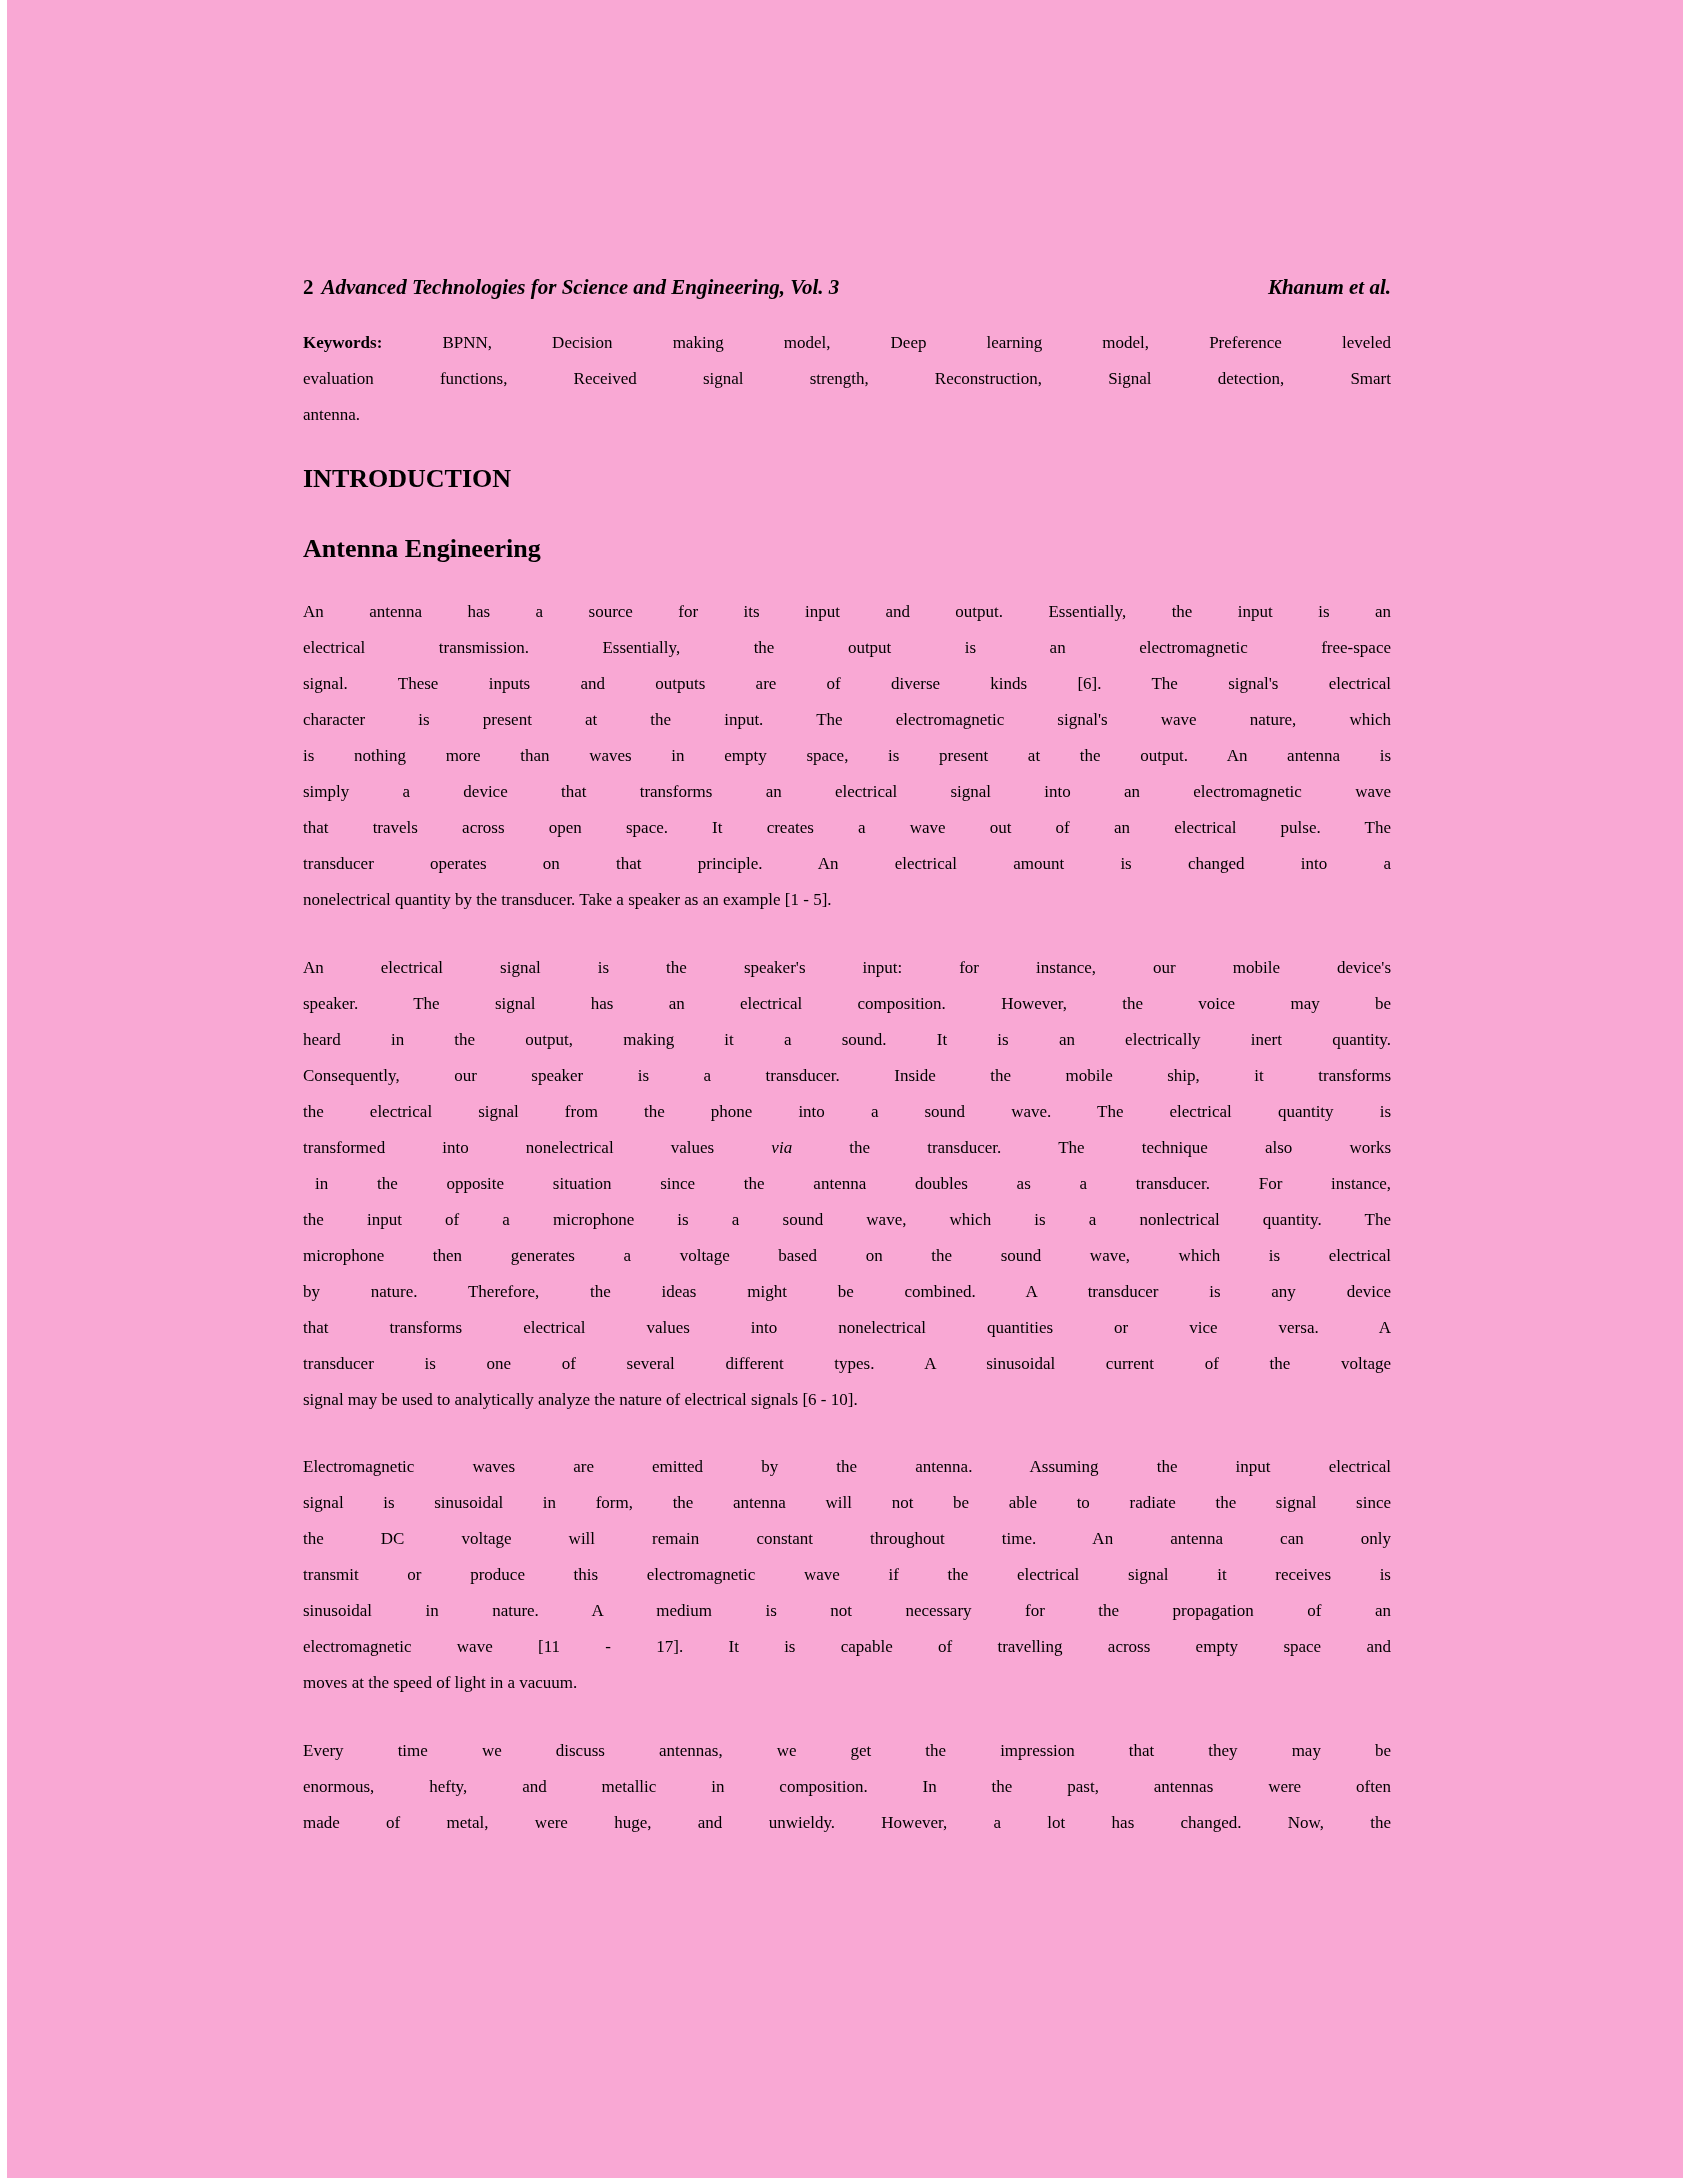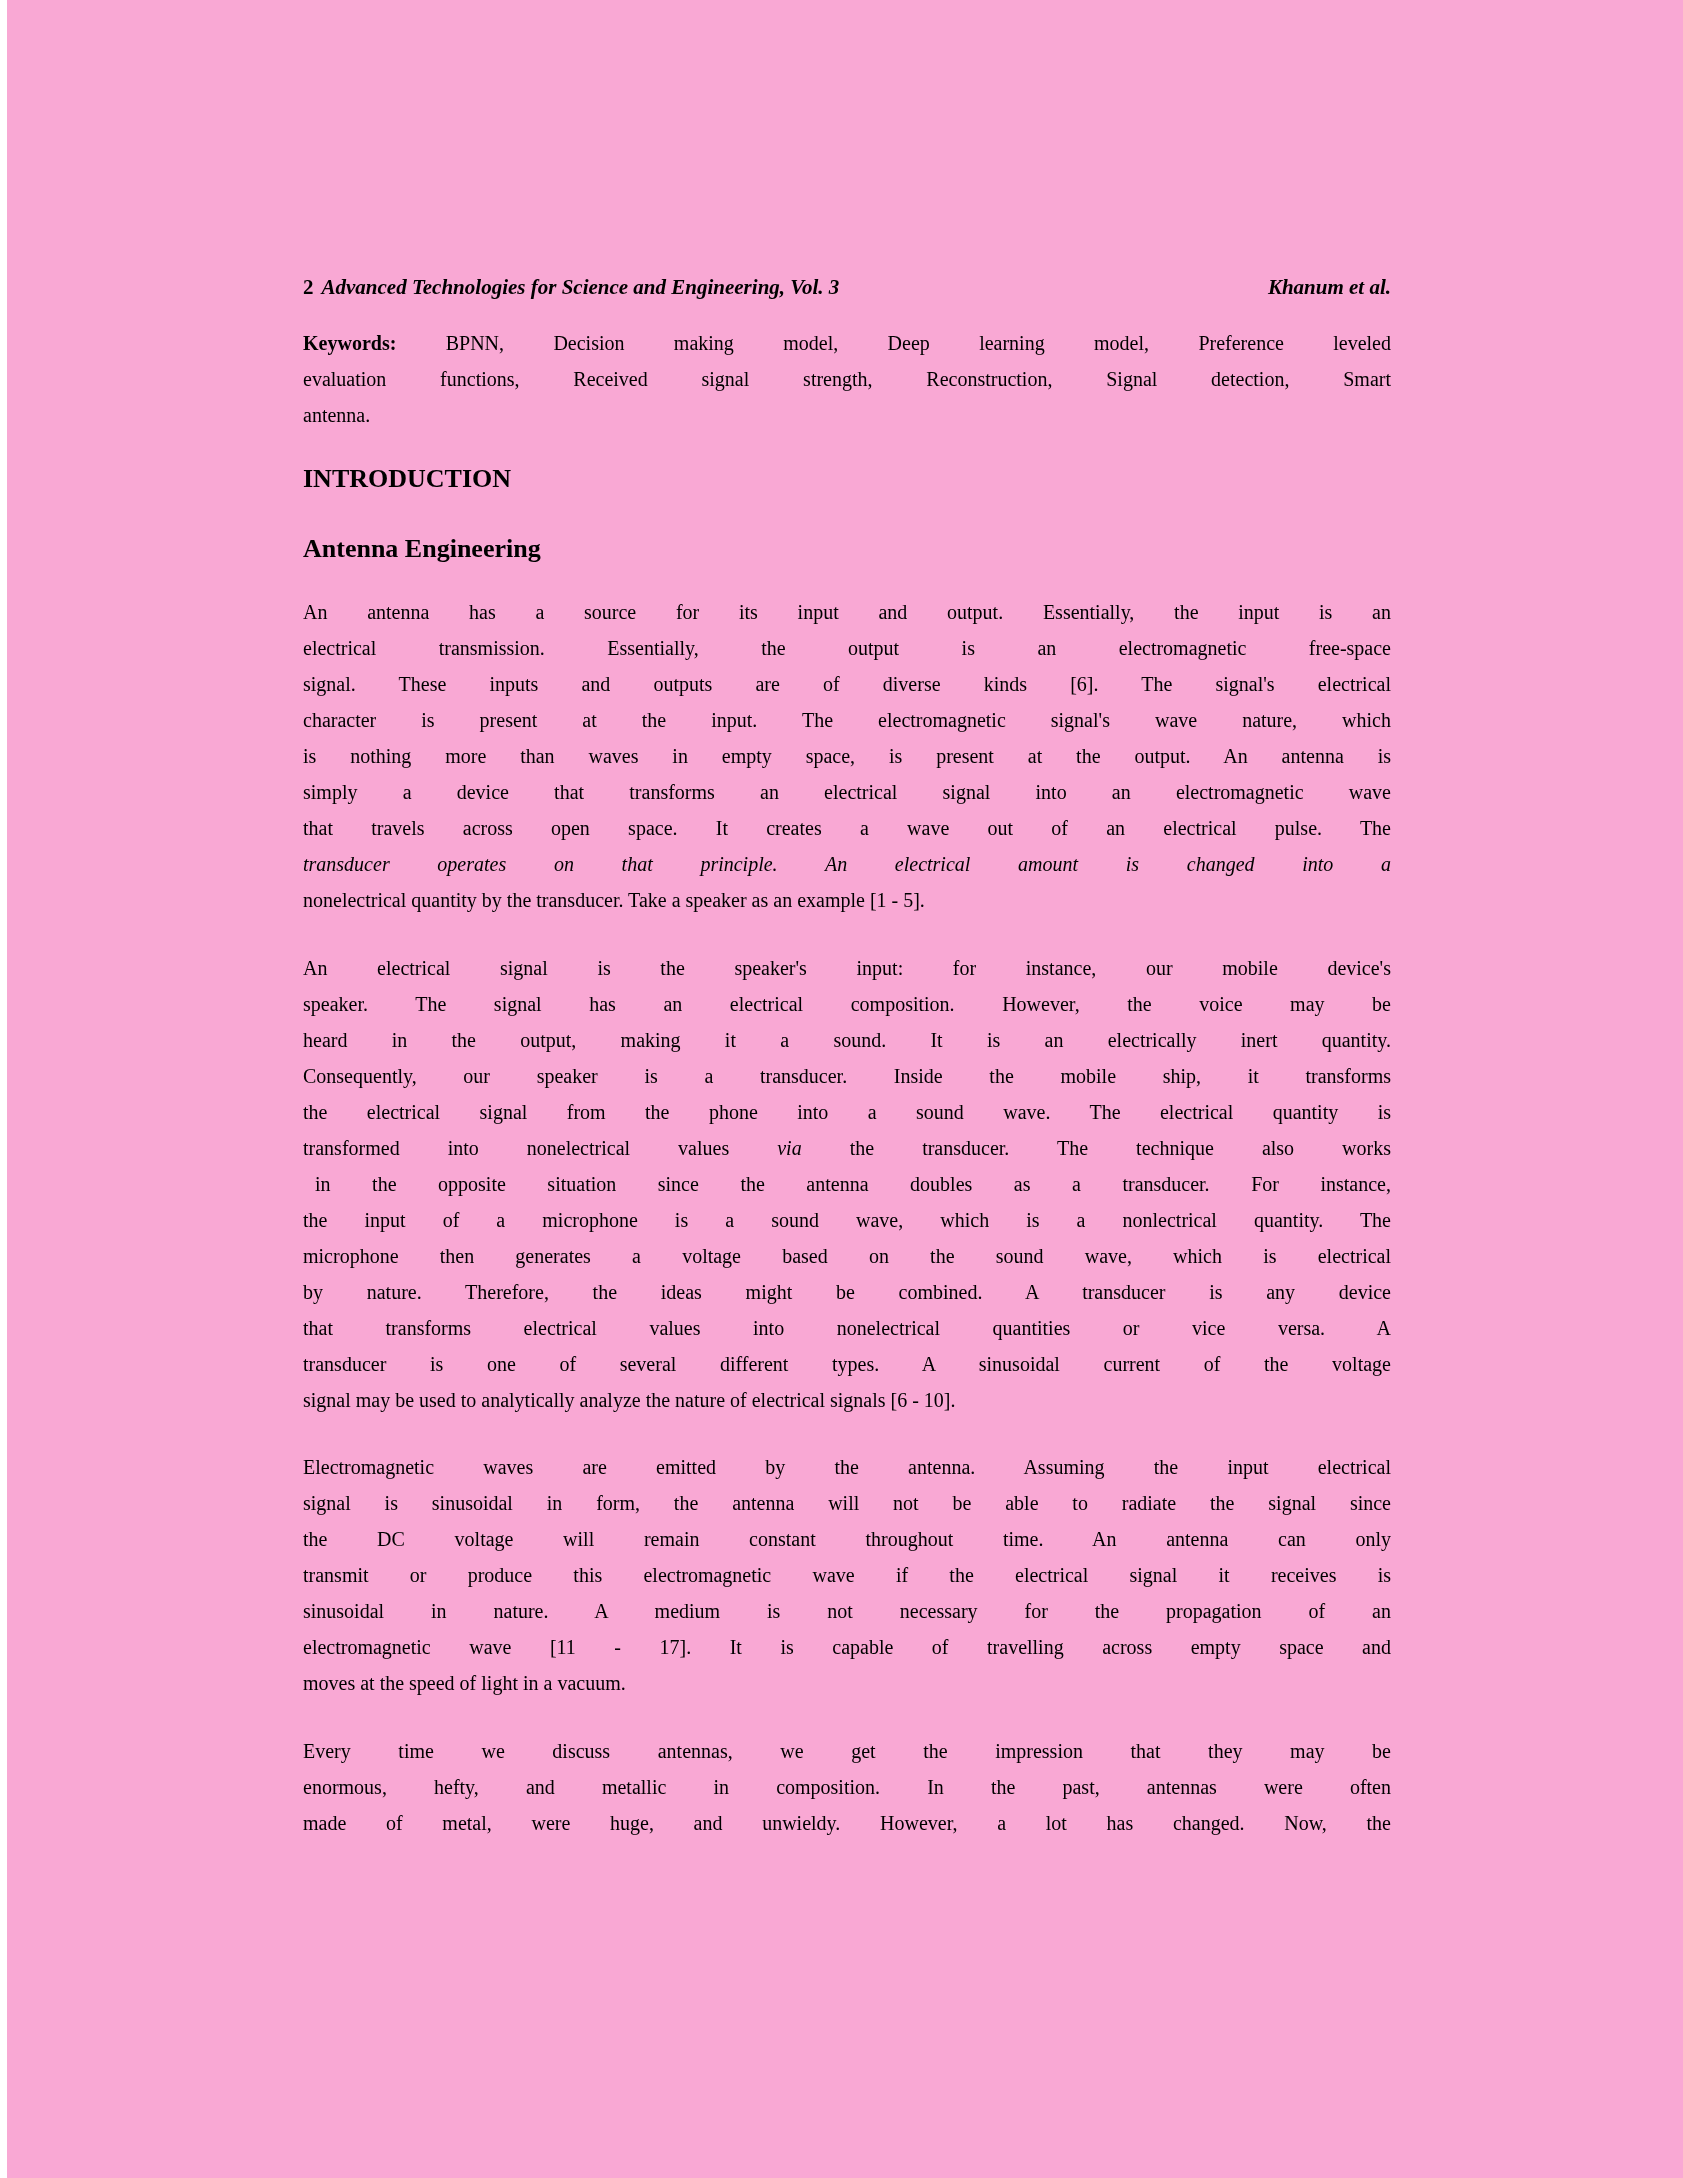--- a/index.html
+++ b/index.html
@@ -4,21 +4,21 @@
 <style>
   html, body { margin: 0; padding: 0; background: #ffffff; }
   body { width: 1683px; height: 2178px; position: relative; overflow: hidden; color: #000; font-family: "Liberation Serif", serif; }
   .page { position: absolute; left: 7px; top: 0; width: 1678px; height: 2178px; background: #f9a8d4; }
   .col { position: absolute; left: 296px; width: 1088px; }
   .running-head { top: 273px; height: 28px; font-size: 21px; line-height: 28px; }
   .rh-left { position: absolute; left: 0; top: 0; white-space: nowrap; }
   .rh-num { font-weight: bold; }
   .rh-title { font-style: italic; font-weight: bold; margin-left: 8px; }
   .rh-right { position: absolute; right: 0; top: 0; font-style: italic; font-weight: bold; white-space: nowrap; }
-  .line { display: block; font-size: 20px; line-height: 36px; height: 36px; white-space: nowrap; overflow: visible; text-align: justify; text-align-last: justify; }
+  .line { display: block; font-size: 17px; line-height: 36px; height: 36px; white-space: nowrap; overflow: visible; text-align: justify; text-align-last: justify; }
   .line.last { text-align-last: left; }
   .kw-block { top: 325px; }
   .kw-label { font-weight: bold; }
   .h1 { top: 461px; font-size: 26px; font-weight: bold; line-height: 36px; }
   .h2 { top: 531px; font-size: 26px; font-weight: bold; line-height: 36px; }
   .para { position: absolute; left: 296px; width: 1088px; }
   .p1 { top: 594px; }
   .p2 { top: 950px; }
   .p3 { top: 1449px; }
   .p4 { top: 1733px; }
@@ -47,21 +47,21 @@
   <div class="col h1">INTRODUCTION</div>
 
   <div class="para p1">
       <div class="line" style="white-space: normal;">An antenna has a source for its input and output. Essentially, the input is an</div>
       <div class="line" style="white-space: normal;">electrical transmission. Essentially, the output is an electromagnetic free-space</div>
       <div class="line" style="white-space: normal;">signal. These inputs and outputs are of diverse kinds [6]. The signal's electrical</div>
       <div class="line" style="white-space: normal;">character is present at the input. The electromagnetic signal's wave nature, which</div>
       <div class="line" style="white-space: normal;">is nothing more than waves in empty space, is present at the output. An antenna is</div>
       <div class="line" style="white-space: normal;">simply a device that transforms an electrical signal into an electromagnetic wave</div>
       <div class="line" style="white-space: normal;">that travels across open space. It creates a wave out of an electrical pulse. The</div>
-      <div class="line" style="white-space: normal; font-style: italic;">transducer operates on that principle. An electrical amount is changed into a</div>
+      <div class="line" style="white-space: normal;">transducer operates on that principle. An electrical amount is changed into a</div>
       <div class="line last">nonelectrical quantity by the transducer. Take a speaker as an example [1 - 5].</div>
     </div>
   <div class="para p2">
       <div class="line" style="white-space: normal;">An electrical signal is the speaker's input: for instance, our mobile device's</div>
       <div class="line" style="white-space: normal;">speaker. The signal has an electrical composition. However, the voice may be</div>
       <div class="line" style="white-space: normal;">heard in the output, making it a sound. It is an electrically inert quantity.</div>
       <div class="line" style="white-space: normal;">Consequently, our speaker is a transducer. Inside the mobile ship, it transforms</div>
       <div class="line" style="white-space: normal;">the electrical signal from the phone into a sound wave. The electrical quantity is</div>
       <div class="line" style="white-space: normal;"><span>transformed into nonelectrical values </span><span class="ital">via</span><span> the transducer. The technique also works</span></div>
       <div class="line" style="white-space: normal; margin-left: 12px;">in the opposite situation since the antenna doubles as a transducer. For instance,</div>

